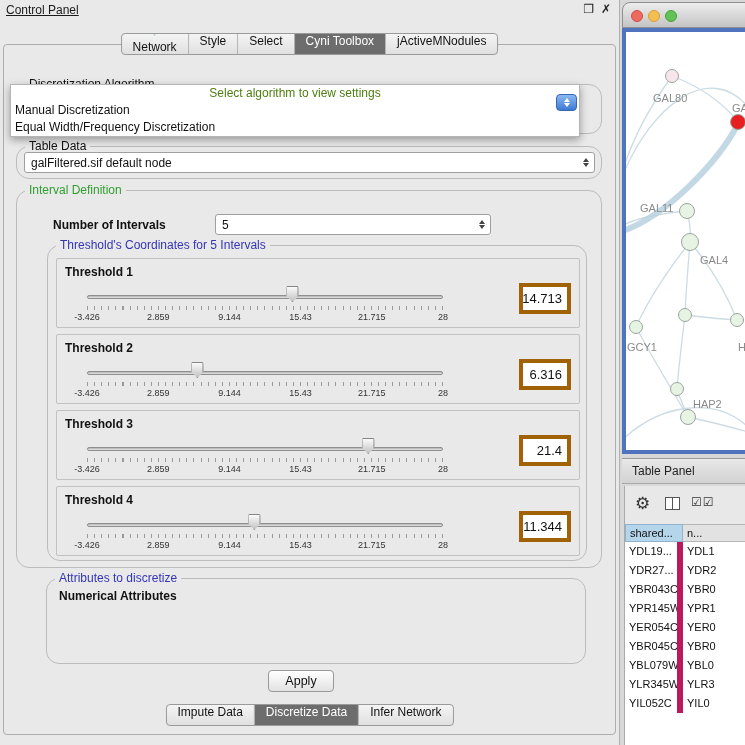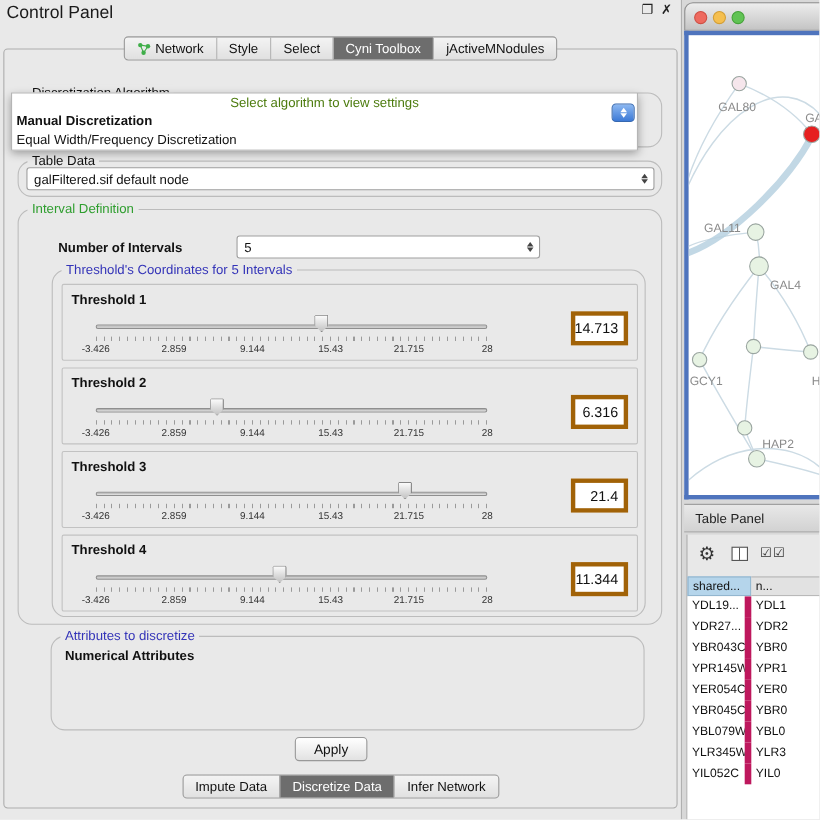--- a/index.html
+++ b/index.html
@@ -2,43 +2,43 @@
 <html><head>
 <meta charset="utf-8">
 <style>
   * { box-sizing:border-box; margin:0; padding:0; }
   html,body { width:745px; height:745px; }
   body { font-family:"Liberation Sans",sans-serif; font-size:12px; color:#111; }
   .stage { position:relative; width:745px; height:745px; background:#d8d8d8; overflow:hidden; }
 
   
   .control-panel { position:absolute; left:0; top:0; width:620px; height:745px; background:#e9e9e9; border-right:1px solid #b0b0b0; }
-  .cp-title { position:absolute; left:6px; top:3px; font-size:16px; color:#1a1a1a; }
+  .cp-title { position:absolute; left:6px; top:3px; font-size:12px; color:#1a1a1a;text-decoration:underline; }
   .cp-icons { position:absolute; right:8px; top:2px; font-size:12px; color:#222; display:flex; gap:7px; }
   .content-frame { position:absolute; left:3px; top:44px; width:613px; height:691px; border:1px solid #adadad; border-radius:4px; }
 
   .seg-tabs { position:absolute; display:flex; height:22px; border:1px solid #9a9a9a; border-radius:4px; background:linear-gradient(#f4f4f4,#e0e0e0); z-index:6; align-items:stretch; }
-  .seg-tab { display:flex; align-items:center; gap:4px; padding:0 11px; font-size:12px; color:#111; border-left:1px solid #b4b4b4; white-space:nowrap; }
+  .seg-tab { display:flex; align-items:center; gap:4px; padding:0 11px; font-size:12px; color:#111; border-left:1px solid #b4b4b4; white-space:nowrap;flex-direction:column; }
   .seg-tab:first-child { border-left:none; }
   .seg-tab.active { background:#6d6d6d; color:#fff; }
   .top-tabs { top:33px; left:50%; transform:translateX(-50%); }
   .bottom-tabs { top:704px; left:50%; transform:translateX(-50%); }
   .net-icon { width:13px; height:13px; }
 
   .group { position:absolute; border:1px solid #bcbcbc; border-radius:13px; }
   .group-title { position:absolute; top:-8px; left:8px; background:#e9e9e9; padding:0 4px; font-size:12px; white-space:nowrap; }
   .t-green { color:#2f9e2f; }
   .t-blue { color:#3434b8; }
 
   
   .algo-group { left:16px; top:84px; width:586px; height:50px; }
   .algo-popup { position:absolute; left:10px; top:84px; width:570px; height:53px; background:#fff; border:1px solid #b5b5b5; box-shadow:0 3px 8px rgba(0,0,0,0.35); z-index:5; }
   .algo-placeholder { height:17px; line-height:17px; text-align:center; color:#4d7c0f; font-size:12px; }
   .algo-option { height:17px; line-height:17px; padding-left:4px; font-size:12px; }
-  .algo-option.selected { font-weight:bold; }
+  .algo-option.selected { font-weight:normal; }
   .combo-btn-blue { position:absolute; left:556px; top:94px; width:21px; height:17px; border-radius:4px; background:linear-gradient(#8cb8f2,#3d7ad6); border:1px solid #3668b0; z-index:7; display:flex; flex-direction:column; align-items:center; justify-content:center; }
   .combo-btn-blue i { display:block; width:0; height:0; border-left:3px solid transparent; border-right:3px solid transparent; }
   .combo-btn-blue .up { border-bottom:4px solid #fff; margin-bottom:1px; }
   .combo-btn-blue .dn { border-top:4px solid #fff; }
 
   .combo { position:absolute; background:#fff; border:1px solid #9f9f9f; border-radius:3px; font-size:12px; display:flex; align-items:center; }
   .combo .combo-text { flex:1; padding-left:6px; white-space:nowrap; overflow:hidden; }
   .combo .combo-arrows { width:16px; display:flex; flex-direction:column; align-items:center; gap:1px; }
   .combo .combo-arrows i { width:0; height:0; border-left:3px solid transparent; border-right:3px solid transparent; }
   .combo .up { border-bottom:4px solid #444; }

